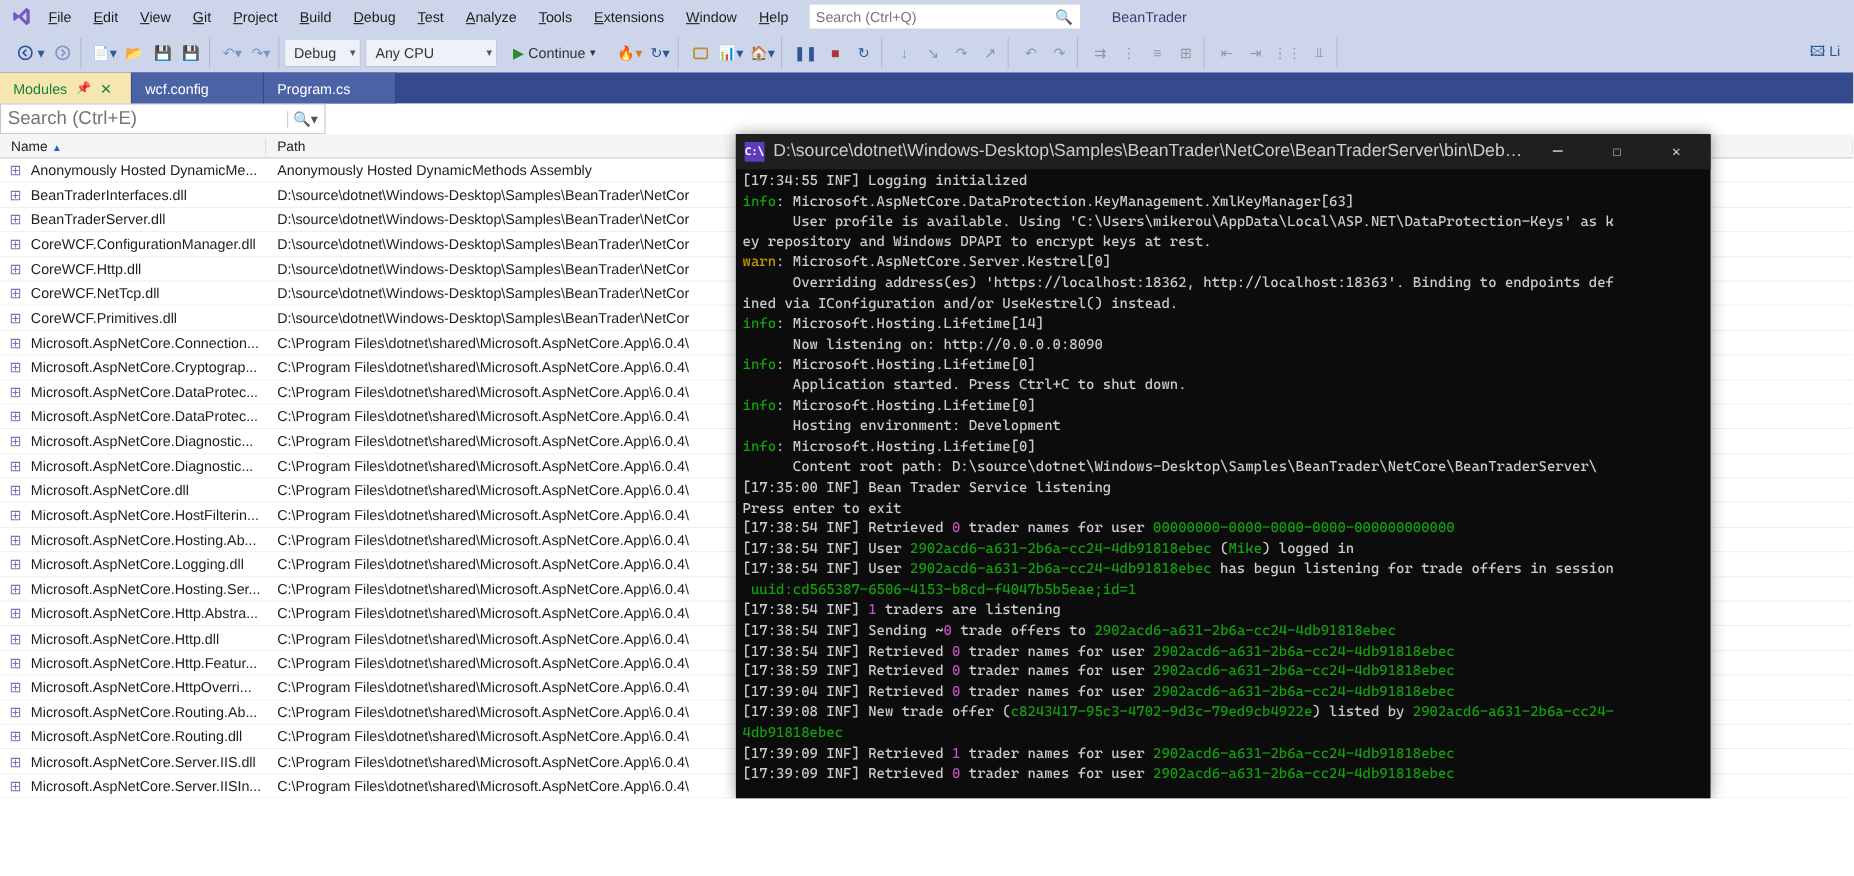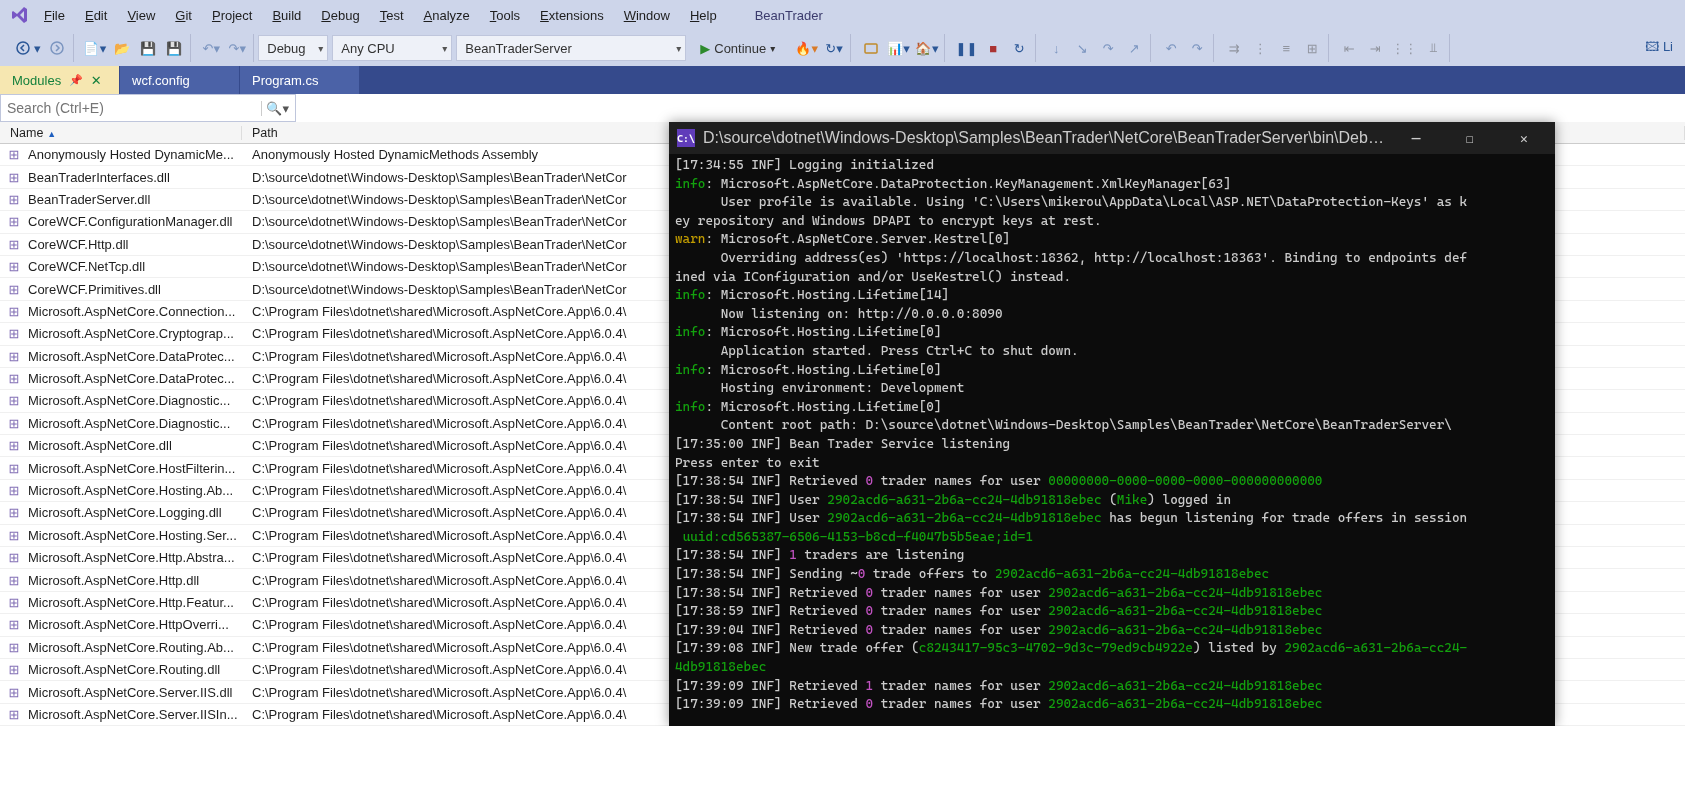--- a/index.html
+++ b/index.html
@@ -145,21 +145,21 @@
   background: #fff;
   display: flex;
   align-items: center;
   padding: 0 6px;
   width: 296px;
 }
 .tool-search input {
   border: none;
   outline: none;
   flex: 1;
-  font-size: 14px;
+  font-size: 17px;
 }
 .tool-search .sicon { color: #555; padding-left: 4px; border-left: 1px solid #ccc; }
 .mod-header {
   display: flex;
   height: 22px;
   background: #f5f5f5;
   border-bottom: 1px solid #ccc;
   align-items: center;
 }
 .mod-header .col {
@@ -283,20 +283,24 @@
         <div class="menu-item"><u>P</u>roject</div>
         <div class="menu-item"><u>B</u>uild</div>
         <div class="menu-item"><u>D</u>ebug</div>
         <div class="menu-item"><u>T</u>est</div>
         <div class="menu-item"><u>A</u>nalyze</div>
         <div class="menu-item"><u>T</u>ools</div>
         <div class="menu-item"><u>E</u>xtensions</div>
         <div class="menu-item"><u>W</u>indow</div>
         <div class="menu-item"><u>H</u>elp</div>
       </div>
+    <div class="searchbox">
+      <input placeholder="Search (Ctrl+Q)" style="">
+      <span class="sicon">🔍</span>
+    </div>
     <div class="app-name">BeanTrader</div>
   </div>
 
   <div class="toolbar">
     <div class="tb-group">
       <div class="tb-btn blue"><svg width="18" height="14">
             <circle cx="7" cy="7" r="6" fill="none" stroke="#2b5797" stroke-width="1.5"></circle>
             <path d="M8 4 L5 7 L8 10" fill="none" stroke="#2b5797" stroke-width="1.5"></path>
           </svg>▾</div>
       <div class="tb-btn blue" style="opacity:.5">
@@ -311,21 +315,20 @@
       <div class="tb-btn blue">📂</div>
       <div class="tb-btn blue">💾</div>
       <div class="tb-btn blue">💾</div>
     </div>
     <div class="tb-group">
       <div class="tb-btn blue" style="opacity:.5">↶▾</div>
       <div class="tb-btn blue" style="opacity:.5">↷▾</div>
     </div>
     <div class="tb-combo w1">Debug</div>
     <div class="tb-combo w2">Any CPU</div>
-    <div class="tb-combo w3">BeanTraderServer</div>
     <div class="tb-group" style="border:none">
       <div class="tb-btn continue-btn">
         <span class="play">▶</span>
         <span>Continue</span>
         <span style="font-size:10px">▾</span>
       </div>
     </div>
     <div class="tb-group">
       <div class="tb-btn orange">🔥▾</div>
       <div class="tb-btn blue">↻▾</div>

